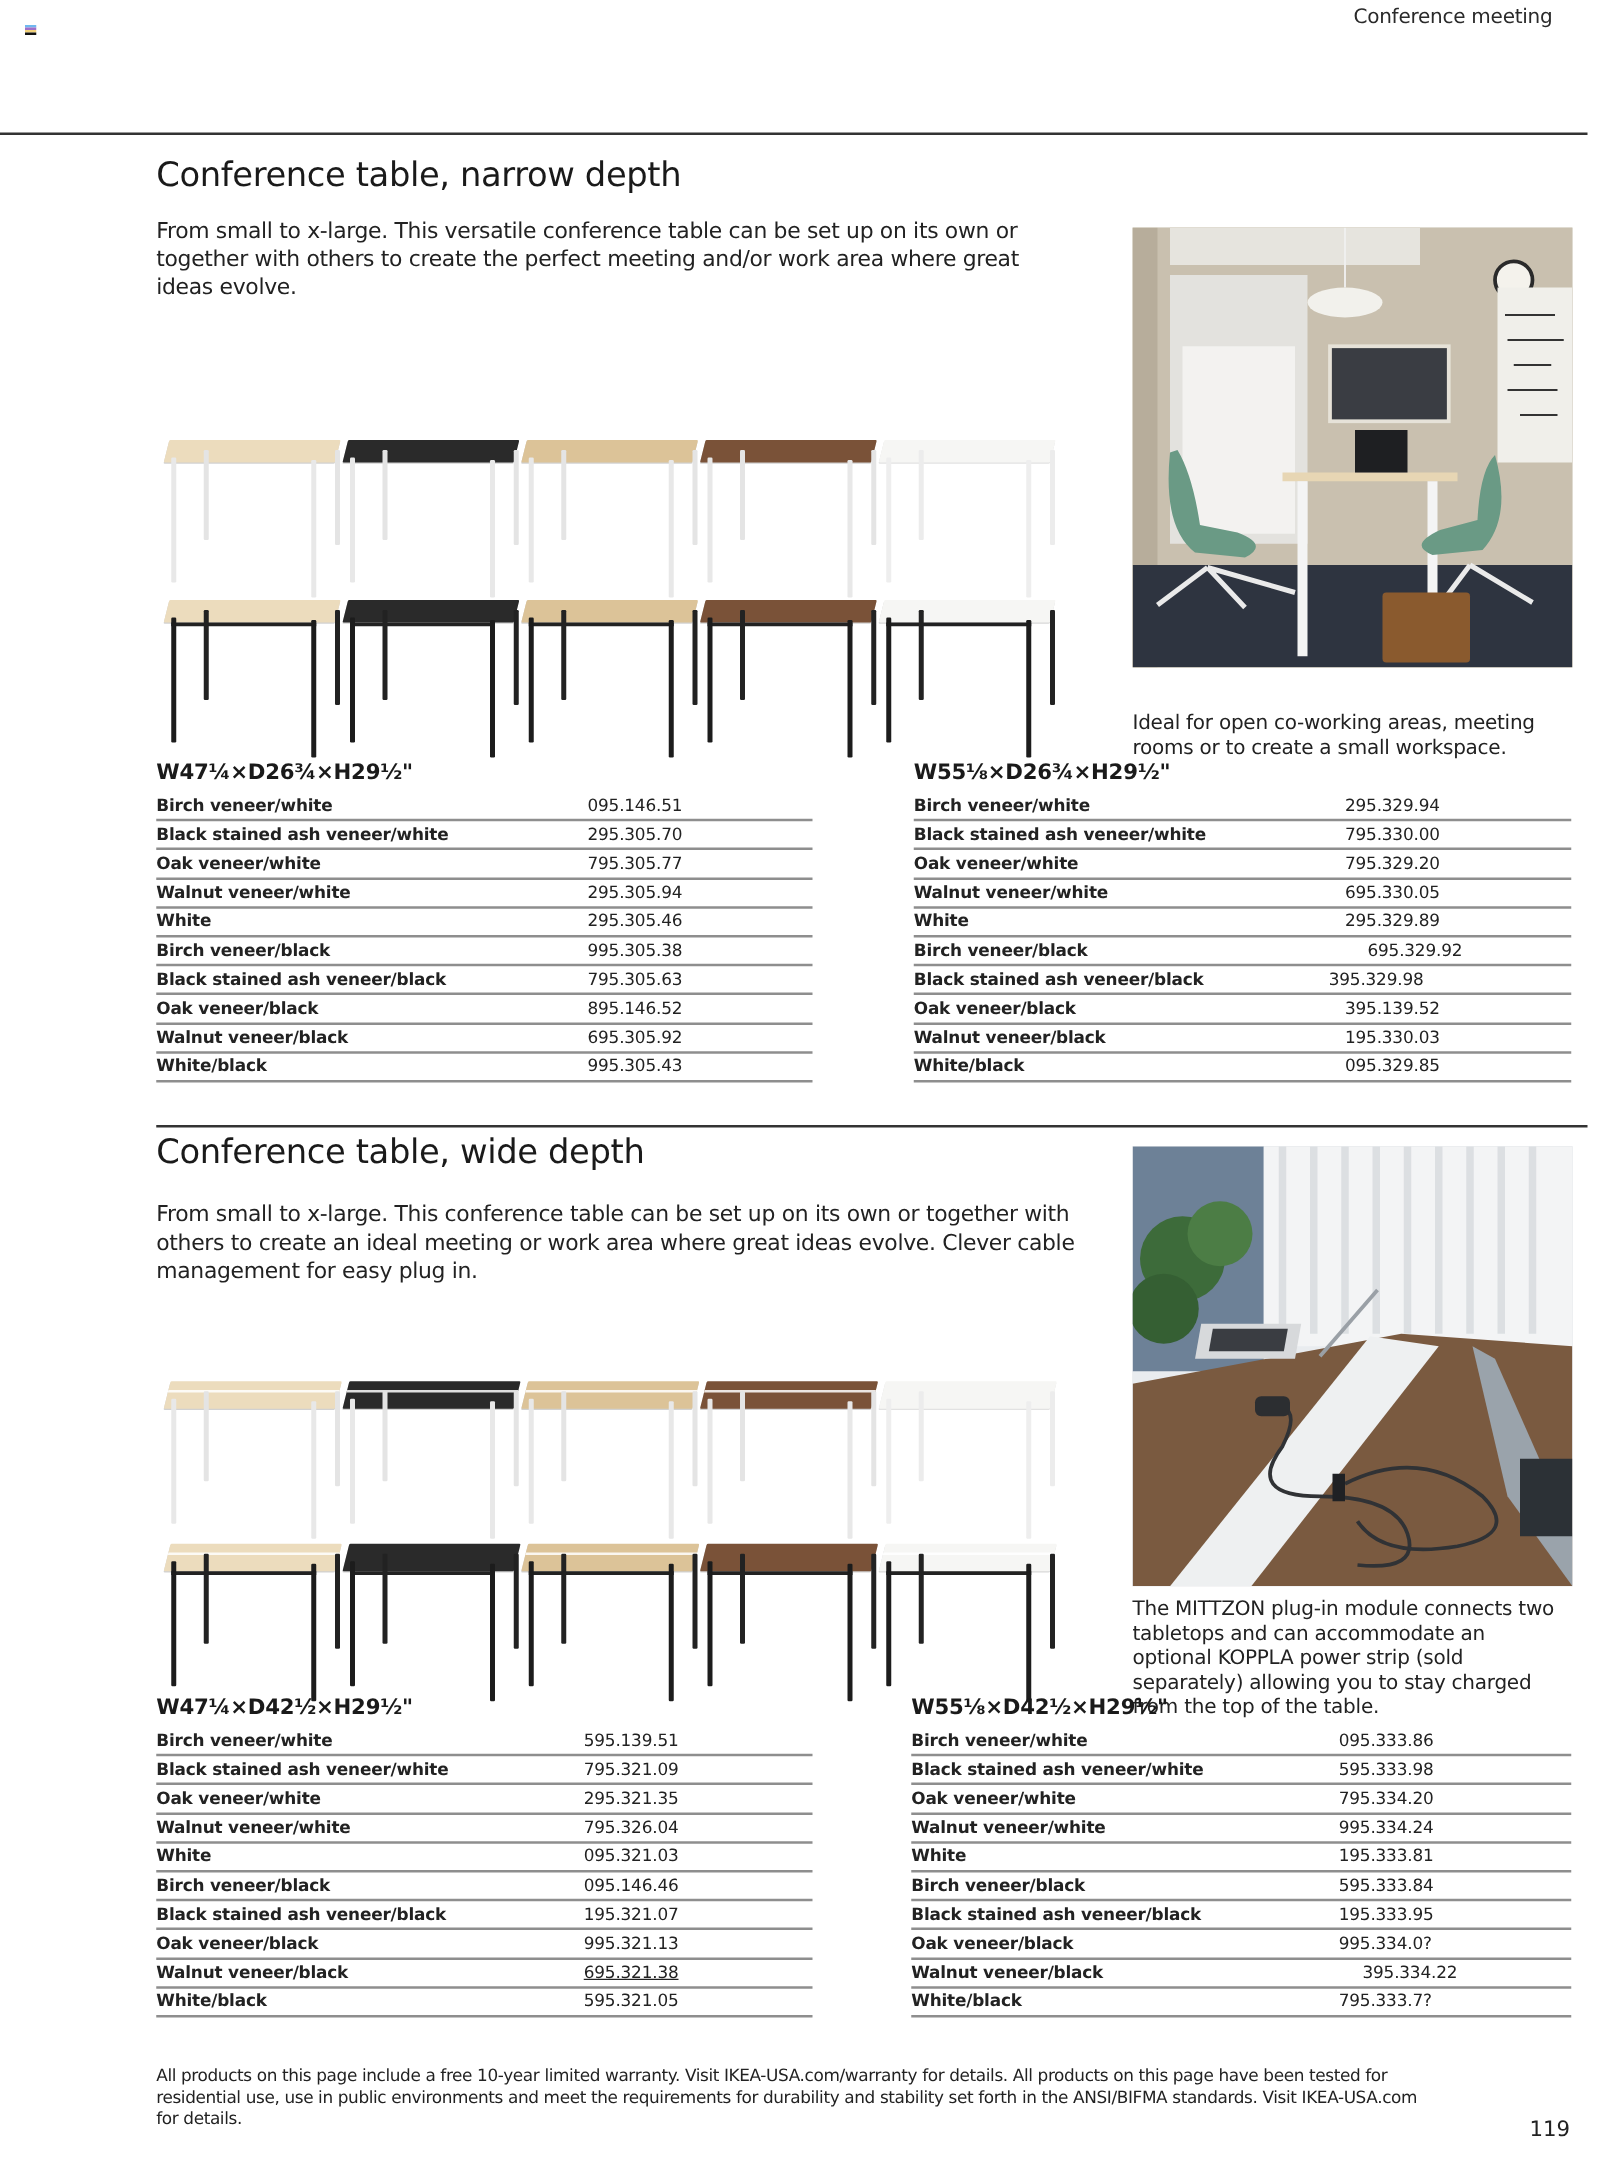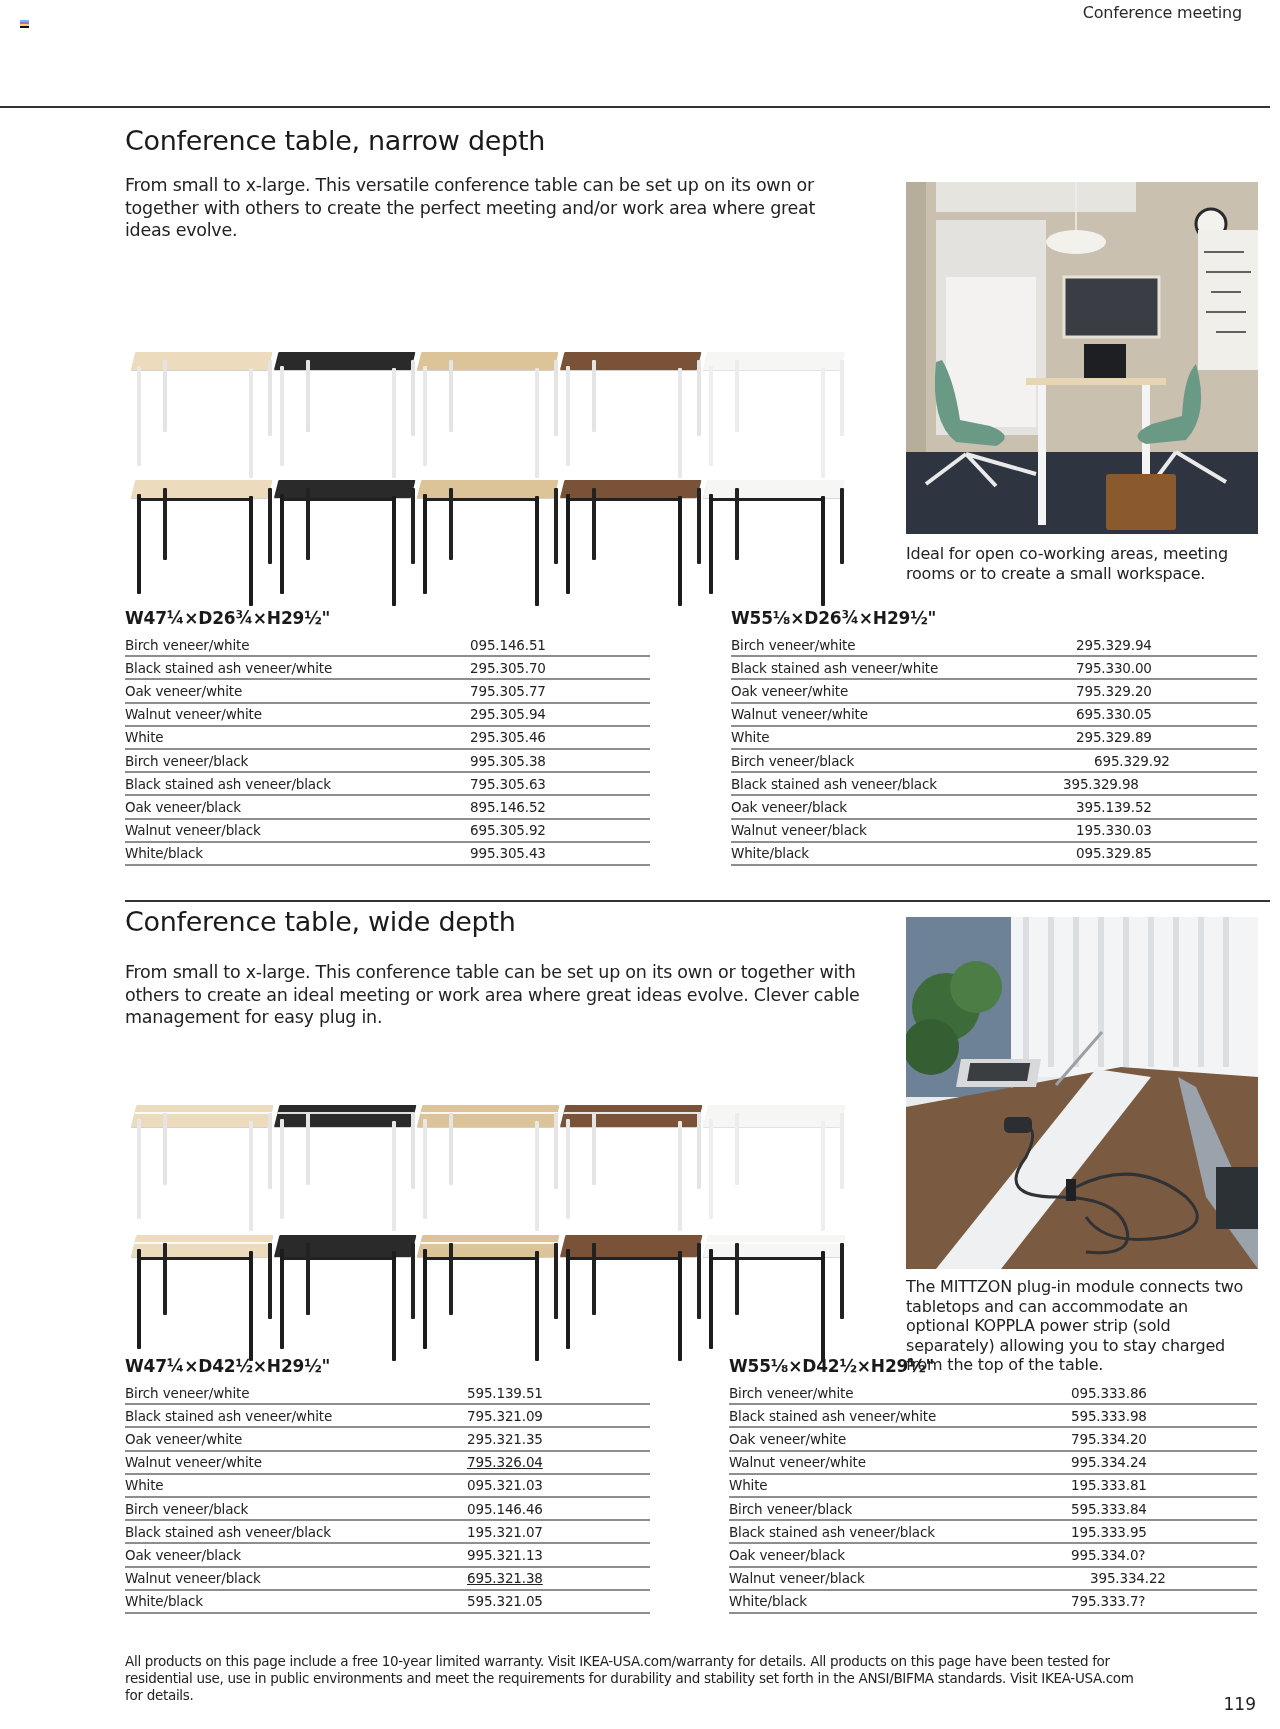--- a/index.html
+++ b/index.html
@@ -25,21 +25,21 @@
   .tbl .leg.fr { left: 118px; top: 16px; height: 110px; }
   .tbl .leg.br { left: 137px; top: 8px; height: 76px; }
   .tbl .rail { position: absolute; left: 6px; top: 18px; width: 116px; height: 3px; }
 
   .photo { position: absolute; overflow: hidden; }
   .caption { position: absolute; left: 906px; font-size: 16px; line-height: 19.5px; color: #222; letter-spacing: -0.2px; }
 
   .spec { position: absolute; }
   .spec-title { font-size: 17px; font-weight: bold; color: #1a1a1a; margin-bottom: 6px; letter-spacing: -0.2px; }
   .spec-row { display: flex; height: 23.2px; align-items: center; border-bottom: 2px solid #8e8e8e; font-size: 13.5px; color: #222; letter-spacing: -0.15px; }
-  .spec-row .name { flex: 0 0 auto; }
+  .spec-row .name { flex: 0 0 auto; font-weight: bold; }
   .spec-row .num { position: absolute; }
 
   .footer-note { position: absolute; left: 125px; top: 1653px; width: 1030px; font-size: 13.5px; line-height: 17px; color: #222; letter-spacing: -0.3px; }
   .page-number { position: absolute; right: 24px; top: 1694px; font-size: 17px; color: #222; }
 </style>
 </head>
 <body>
 
 <div class="logo-mark">
   <span style="background:#6fb8ef"></span>
@@ -151,21 +151,21 @@
     <rect x="132" y="203" width="8" height="140" fill="#f4f4f4"></rect>
     <rect x="236" y="203" width="8" height="105" fill="#f4f4f4"></rect>
     <rect x="178" y="162" width="42" height="34" fill="#1e1f22"></rect>
     <path d="M30 180 q-6 60 20 80 l40 4 q20 -10 -6 -20 l-30 -6 q-6 -40 -18 -60 z" fill="#6a9a85"></path>
     <path d="M290 182 q14 50 -10 76 l-40 4 q-20 -8 6 -20 l30 -8 q2 -40 14 -52 z" fill="#6a9a85"></path>
     <path d="M60 272 l-40 30 M60 272 l30 32 M60 272 l70 20" stroke="#eaeaea" stroke-width="4"></path>
     <path d="M270 270 l-30 40 M270 270 l50 30" stroke="#eaeaea" stroke-width="4"></path>
     <rect x="200" y="292" width="70" height="56" rx="3" fill="#8a5a2e"></rect>
   </svg>
 </div>
-<p class="caption" style="top:544px; width:340px">Ideal for open co-working areas, meeting rooms or to create a small workspace.</p>
+<p class="caption" style="top:568px; width:340px">Ideal for open co-working areas, meeting rooms or to create a small workspace.</p>
 
 <div class="spec" style="left:125px; top:608px; width:525px">
   <div class="spec-title">W47¼×D26¾×H29½"</div>
   <div class="spec-rows">
       <div class="spec-row" style="position: relative;">
         <span class="name">Birch veneer/white</span>
         <span class="num" style="left: 345px;">095.146.51</span>
       </div>
       <div class="spec-row" style="position: relative;">
         <span class="name">Black stained ash veneer/white</span>
@@ -370,21 +370,21 @@
       <div class="spec-row" style="position: relative;">
         <span class="name">Black stained ash veneer/white</span>
         <span class="num" style="left: 342px;">795.321.09</span>
       </div>
       <div class="spec-row" style="position: relative;">
         <span class="name">Oak veneer/white</span>
         <span class="num" style="left: 342px;">295.321.35</span>
       </div>
       <div class="spec-row" style="position: relative;">
         <span class="name">Walnut veneer/white</span>
-        <span class="num" style="left: 342px; text-decoration: underline;">795.326.04</span>
+        <span class="num" style="left: 342px;">795.326.04</span>
       </div>
       <div class="spec-row" style="position: relative;">
         <span class="name">White</span>
         <span class="num" style="left: 342px;">095.321.03</span>
       </div>
       <div class="spec-row" style="position: relative;">
         <span class="name">Birch veneer/black</span>
         <span class="num" style="left: 342px;">095.146.46</span>
       </div>
       <div class="spec-row" style="position: relative;">

